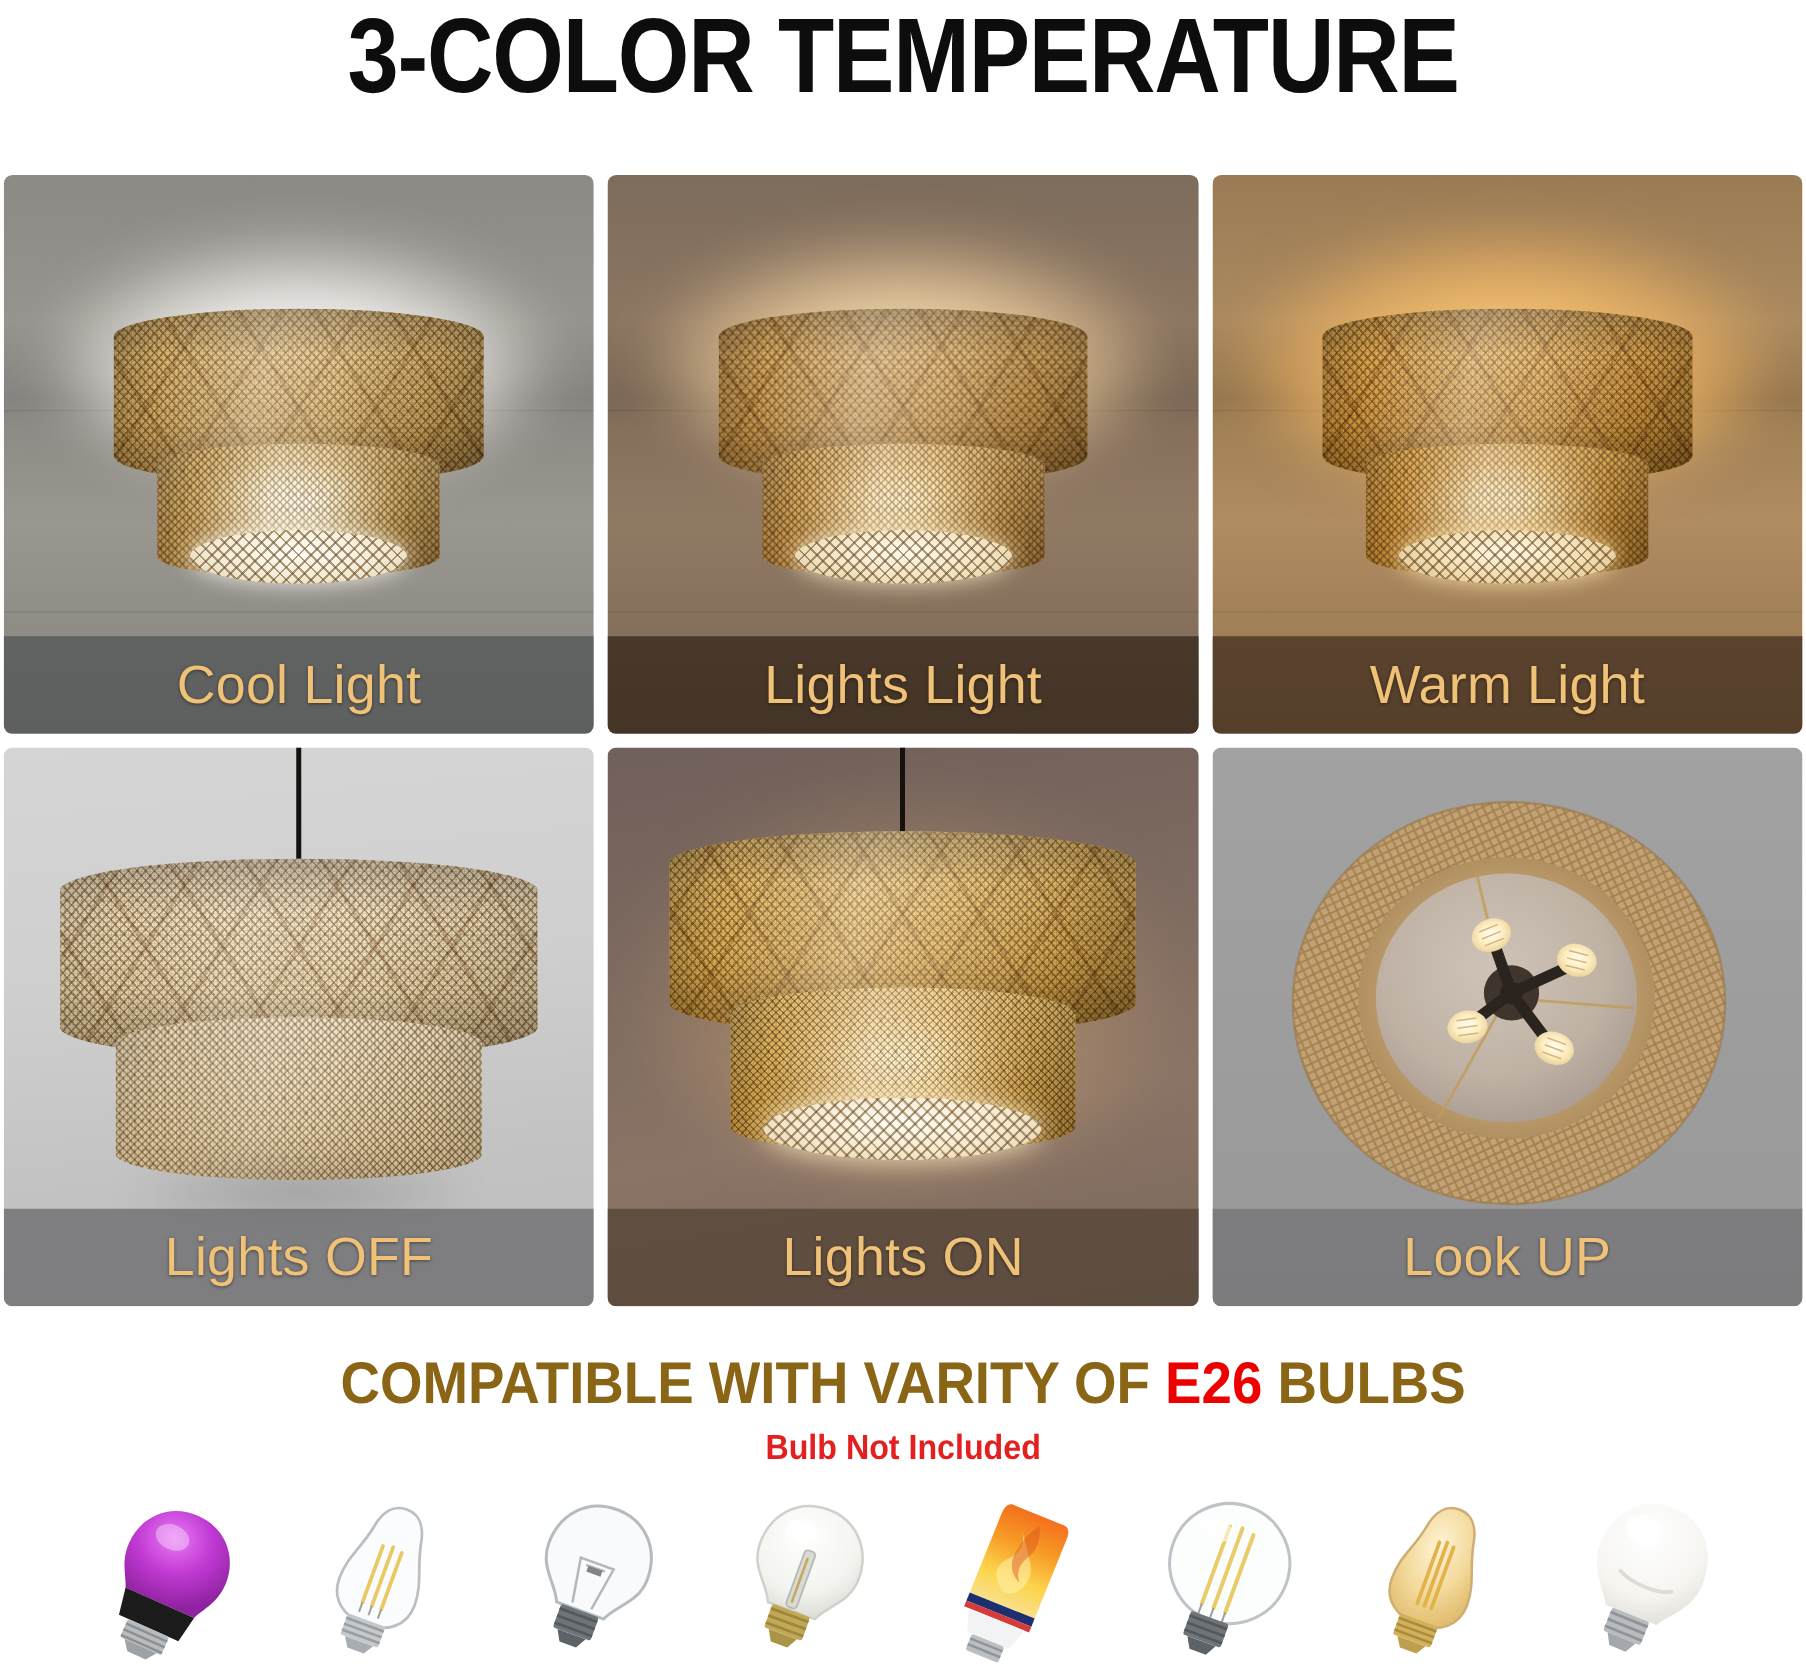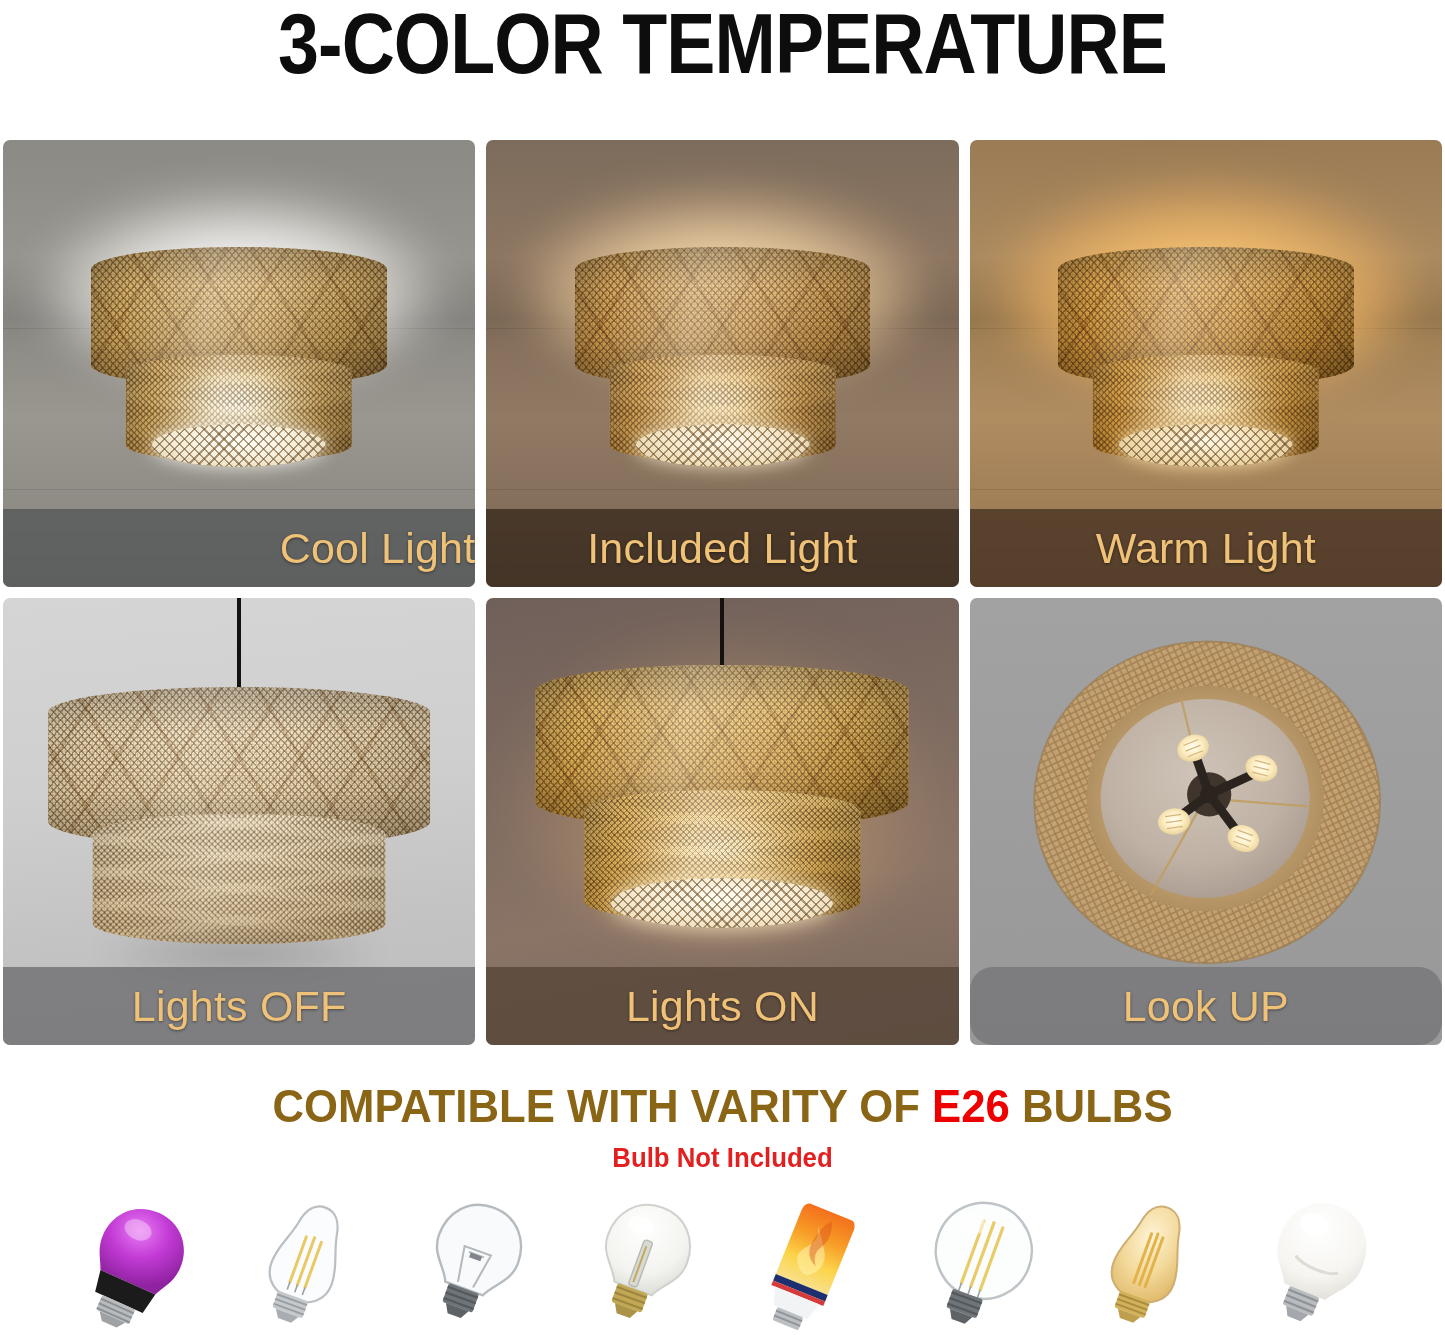--- a/index.html
+++ b/index.html
@@ -174,26 +174,26 @@
     border-radius:50%; filter:blur(16px);
     background:radial-gradient(ellipse at 50% 50%, rgba(0,0,0,.30) 0%, rgba(0,0,0,.12) 55%, rgba(0,0,0,0) 80%);
   }
 
   
   .capbar{
     position:absolute; left:0; bottom:0; width:100%;
     height:78px;
     display:flex; align-items:center; justify-content:center;
   }
-  .capbar.gray   { background:rgba(84,87,88,.78);justify-content:flex-end; }
+  .capbar.gray   { background:rgba(84,87,88,.78); }
   .capbar.brownd { background:rgba(58,42,30,.80); }
   .capbar.brown  { background:rgba(70,50,34,.78);justify-content:center; }
   .capbar.gray2  { background:rgba(110,110,112,.80);text-align:center; }
   .capbar.brown2 { background:rgba(86,70,56,.80); }
-  .capbar.gray3  { background:rgba(118,118,120,.80);border-radius:23px; }
+  .capbar.gray3  { background:rgba(118,118,120,.80); }
   .captext{
     font-family:"Liberation Sans", sans-serif;
     font-size:43px;
     font-weight:normal;
     color:#efc277;
     letter-spacing:.2px;
     text-shadow:0 1px 3px rgba(0,0,0,.45);
   }
 
   
@@ -279,21 +279,21 @@
       <div class="tier tone-neutral" style="top:40%;width:52%;height:40%;">
         <div class="inner-glow warmer"></div>
         <div class="weave fine"></div>
         <div class="shade-shine"></div>
       </div>
       <div class="diffuser" style="top:66%;width:40%;height:16%;background:radial-gradient(ellipse at 50% 40%,#fffaee 0%,#f2e4c4 55%,#dbc69c 100%);box-shadow:0 0 18px rgba(255,240,205,.8);">
         <div class="mesh"></div>
       </div>
     </div>
     <div class="capbar brownd">
-      <span class="captext">Included Light</span>
+      <span class="captext">Lights Light</span>
     </div>
   </div>
 
   <div class="panel">
     <div class="scene warm">
       <div class="seam" style="top:42%"></div>
       <div class="seam" style="top:78%"></div>
     </div>
     <div class="halo warm"></div>
     <div class="lamp" style="top:24%;width:92%;height:60%;">

